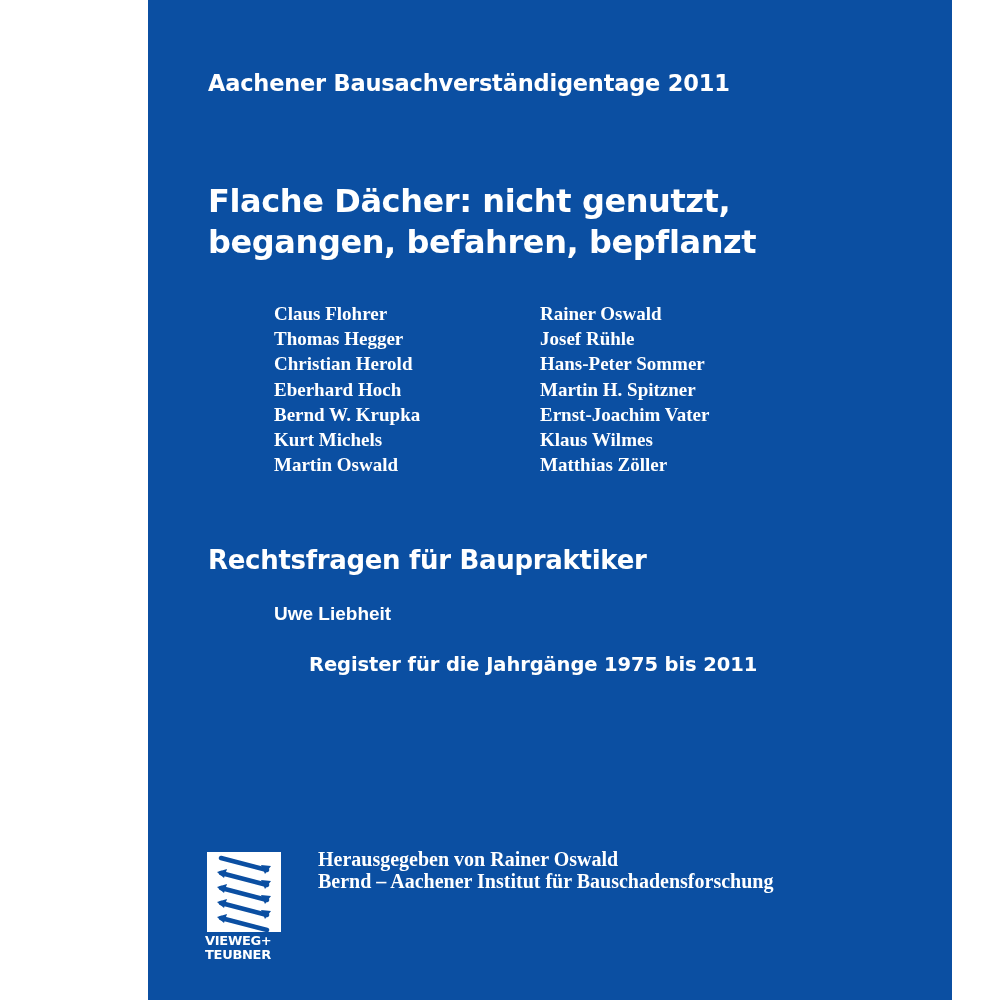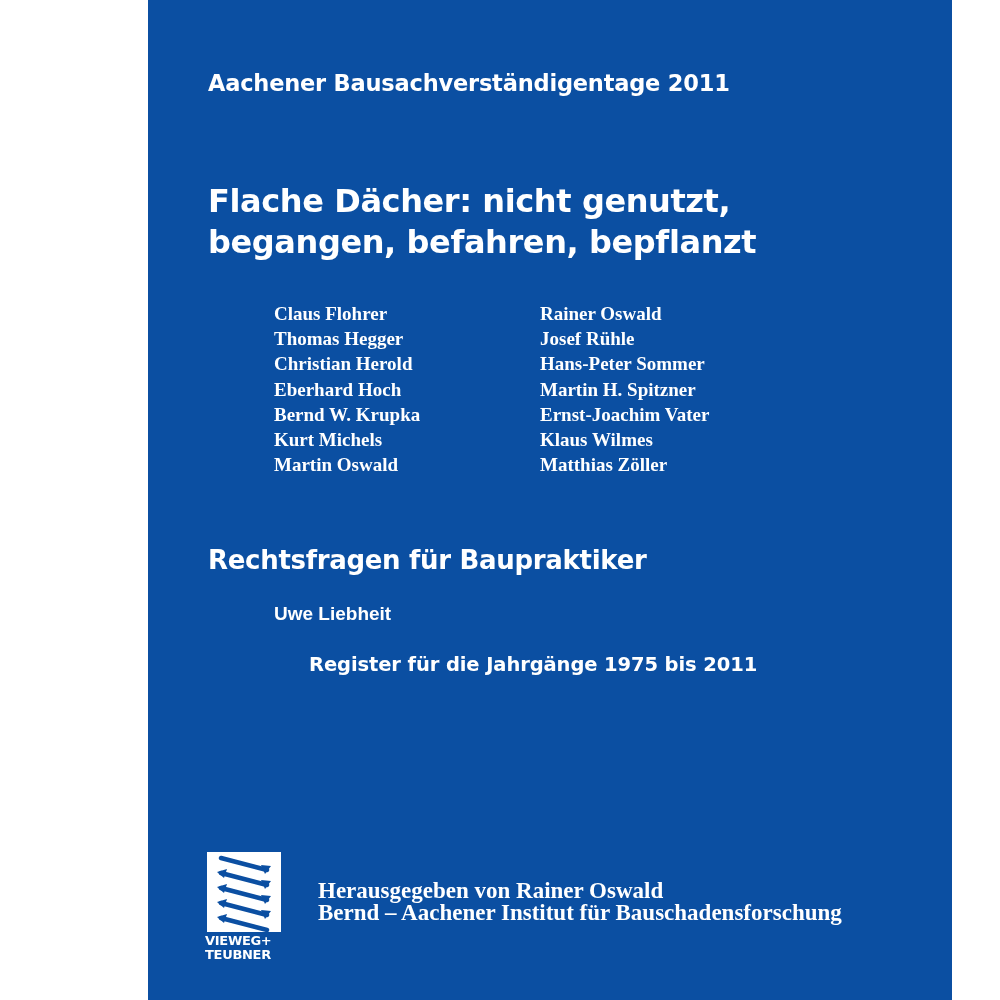--- a/index.html
+++ b/index.html
@@ -84,25 +84,25 @@
       left: 0; top: 84px;
       font-family: "DejaVu Sans", "Liberation Sans", sans-serif;
       font-weight: bold;
       color: #ffffff;
       font-size: 13px;
       line-height: 14px;
       letter-spacing: -0.3px;
     }
     .publisher {
       position: absolute;
-      left: 170px; top: 880px;
+      left: 170px; top: 848px;
       font-family: "Liberation Serif", "DejaVu Serif", serif;
       font-weight: bold;
       color: #ffffff;
-      font-size: 23px;
+      font-size: 20px;
       line-height: 22px;
       white-space: nowrap;
     }
   </style>
 </head>
 <body>
 
 <div class="cover">
 
   <div class="sans series-title">Aachener Bausachverständigentage 2011</div>

